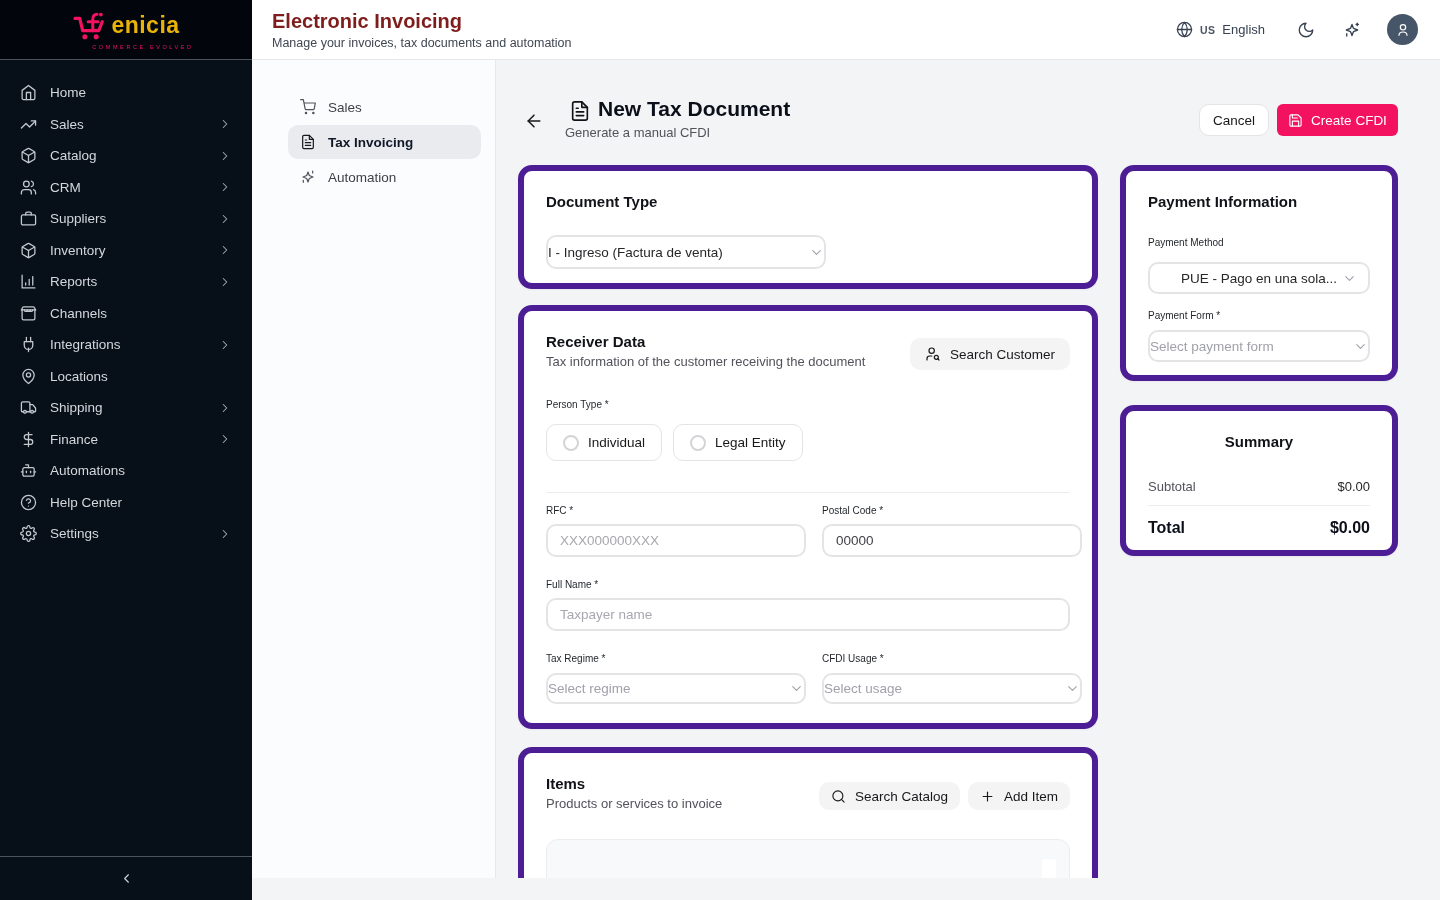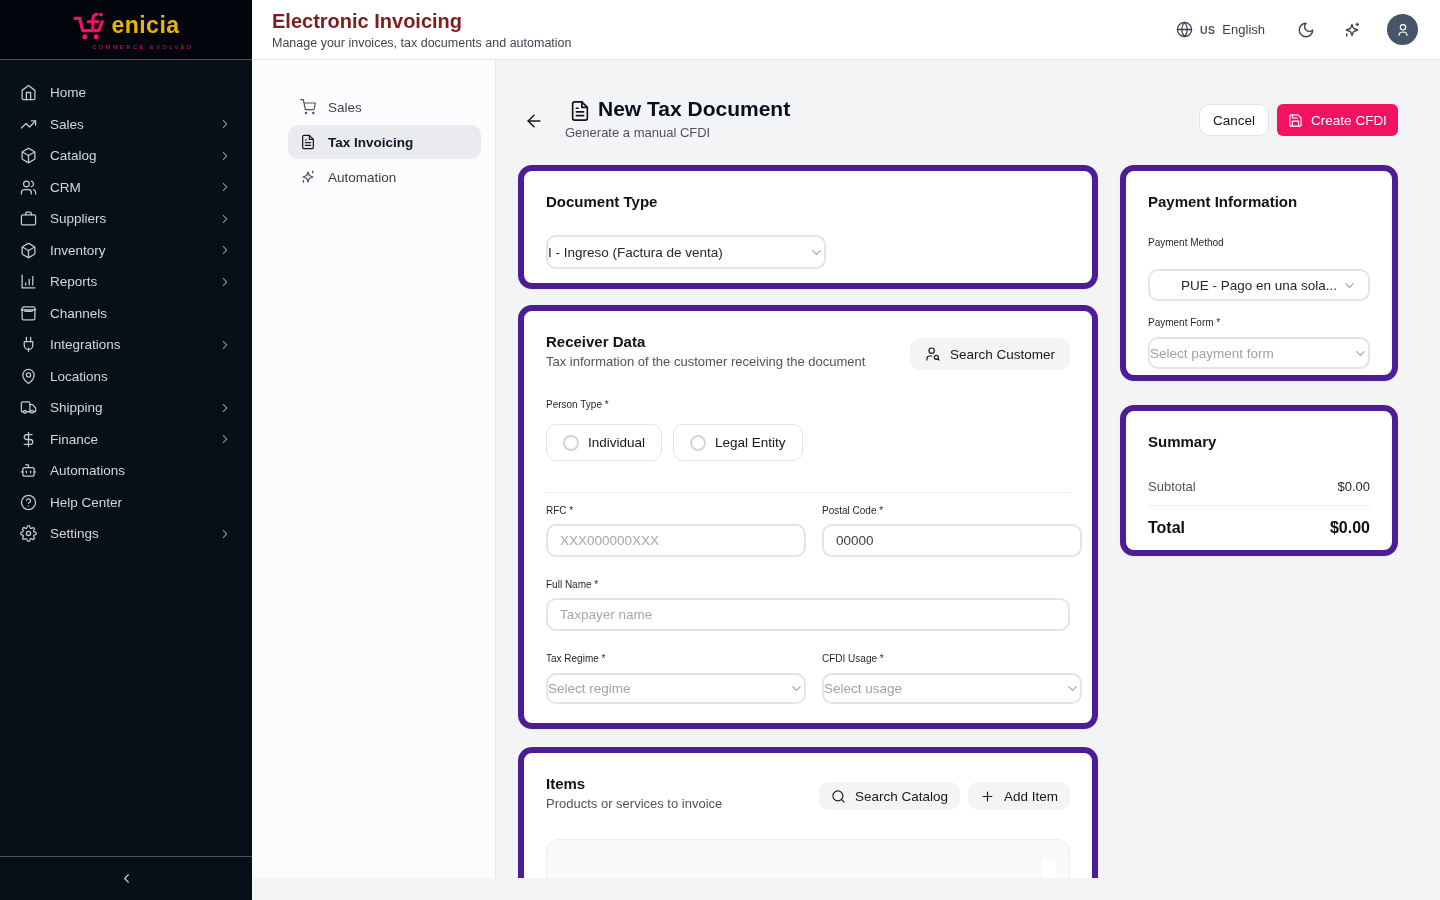--- a/index.html
+++ b/index.html
@@ -49,21 +49,21 @@
   .page-title { position:absolute; left:102px; top:37px; font-size:21px; font-weight:700; color:#0b0f19; }
   .page-sub { position:absolute; left:69px; top:65px; font-size:13px; color:#52525b; }
   .btn-cancel { position:absolute; left:703px; top:44px; width:70px; height:32px; background:#fff; border:1px solid #e4e4e7; border-radius:10px; font-size:13.5px; color:#18181b; font-family:inherit; cursor:pointer; }
   .btn-create { position:absolute; left:781px; top:44px; width:121px; height:32px; background:#f31260; border:none; border-radius:6px; color:#fff; font-size:13.5px; font-weight:500; font-family:inherit; display:flex; align-items:center; justify-content:center; gap:8px; cursor:pointer; }
 
   .card { position:absolute; background:#fff; border:6px solid #4c1d95; border-radius:14px; box-shadow:0 1px 2px rgba(0,0,0,.05); padding:22px; }
   #card-doc  { left:22px;  top:105px; width:580px; height:124px; }
   #card-recv { left:22px;  top:245px; width:580px; height:424px; }
   #card-items{ left:22px;  top:687px; width:580px; height:240px; }
   #card-pay  { left:624px; top:105px; width:278px; height:216px; }
-  #card-sum  { left:624px; top:345px; width:278px; height:151px; }
+  #card-sum  { left:624px; top:345px; width:278px; height:151px;text-align:center; }
 
   .card-title { font-size:15px; font-weight:700; color:#111318; line-height:18px; }
   .card-sub { font-size:13px; color:#52525b; margin-top:3px; line-height:16px; }
 
   .select { border:2px solid #e4e4e7; border-radius:10px; height:34px; display:flex; align-items:center; padding:0 0; font-size:13.5px; color:#27272a; background:#fff; cursor:pointer; position:relative; }
   .select .dchev { margin-left:auto; width:15px; height:15px; color:#a1a1aa; flex:none; }
   .select.ph > span { color:#a1a1aa; }
   .select.centered > span { margin:0 auto; font-weight:500; }
   .select.centered .dchev { margin-left:0; position:absolute; right:11px; }
 
@@ -94,21 +94,21 @@
   
   .items-head { display:flex; align-items:flex-start; }
   .items-buttons { margin-left:auto; display:flex; gap:8px; margin-top:7px; }
   .items-buttons .btn-ghost { height:28px; padding:0 12px; }
   .items-box { margin-top:27px; height:130px; background:#f8f9fb; border:1px solid #ecedf0; border-radius:12px; position:relative; overflow:hidden; }
   .items-frag-input { position:absolute; right:13px; top:19px; width:14px; height:90px; background:#ffffff; border-radius:3px; }
   .items-frag-pink { position:absolute; left:490px; top:40px; width:15px; height:3px; background:#f4a7bd; border-radius:2px; }
 
   
   .lbl-method { margin-top:24px; }
-  .sel-method { margin-top:18px; height:32px; }
+  .sel-method { margin-top:11px; height:32px; }
   .lbl-form { margin-top:14px; }
   .sel-form { margin-top:6px; height:32px; }
 
   
   .sum-row { display:flex; justify-content:space-between; align-items:baseline; }
   .sum-sub { margin-top:28px; font-size:13px; color:#52525b; }
   .sum-sub .val { color:#27272a; }
   .sum-divider { margin-top:11px; }
   .sum-total { margin-top:13px; font-size:16px; font-weight:700; color:#0b0f19; }
 </style>

